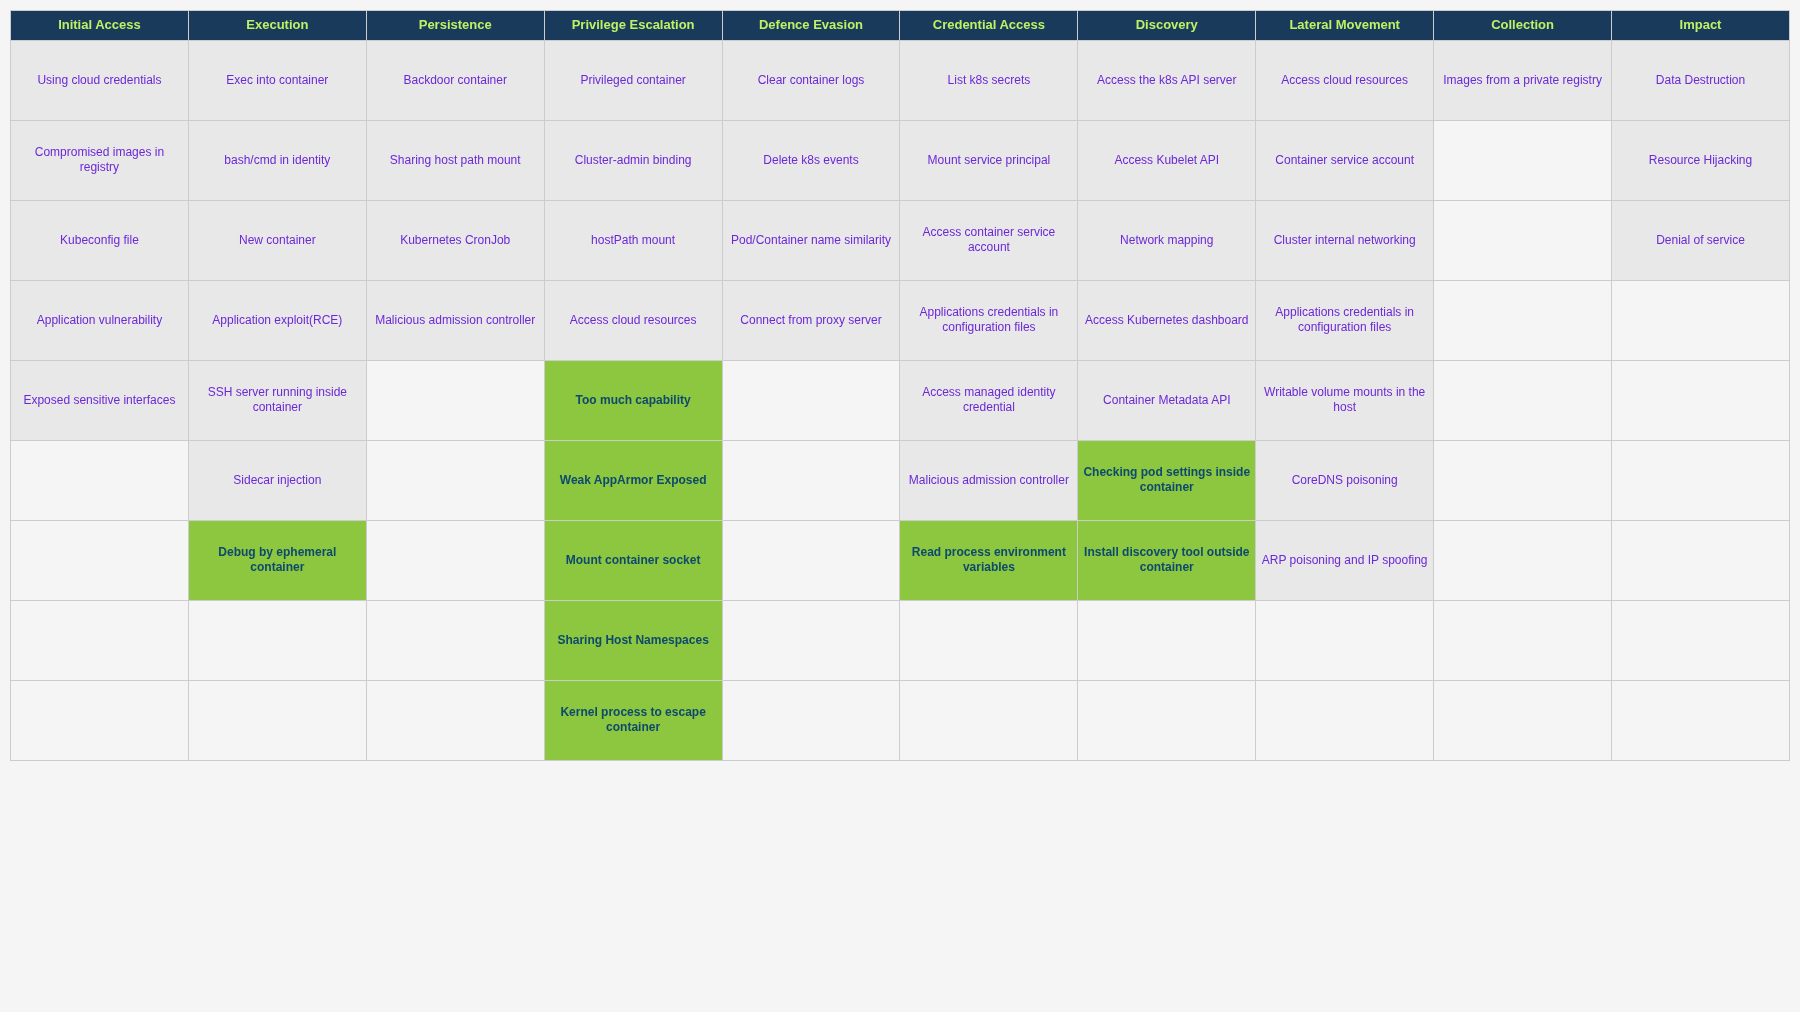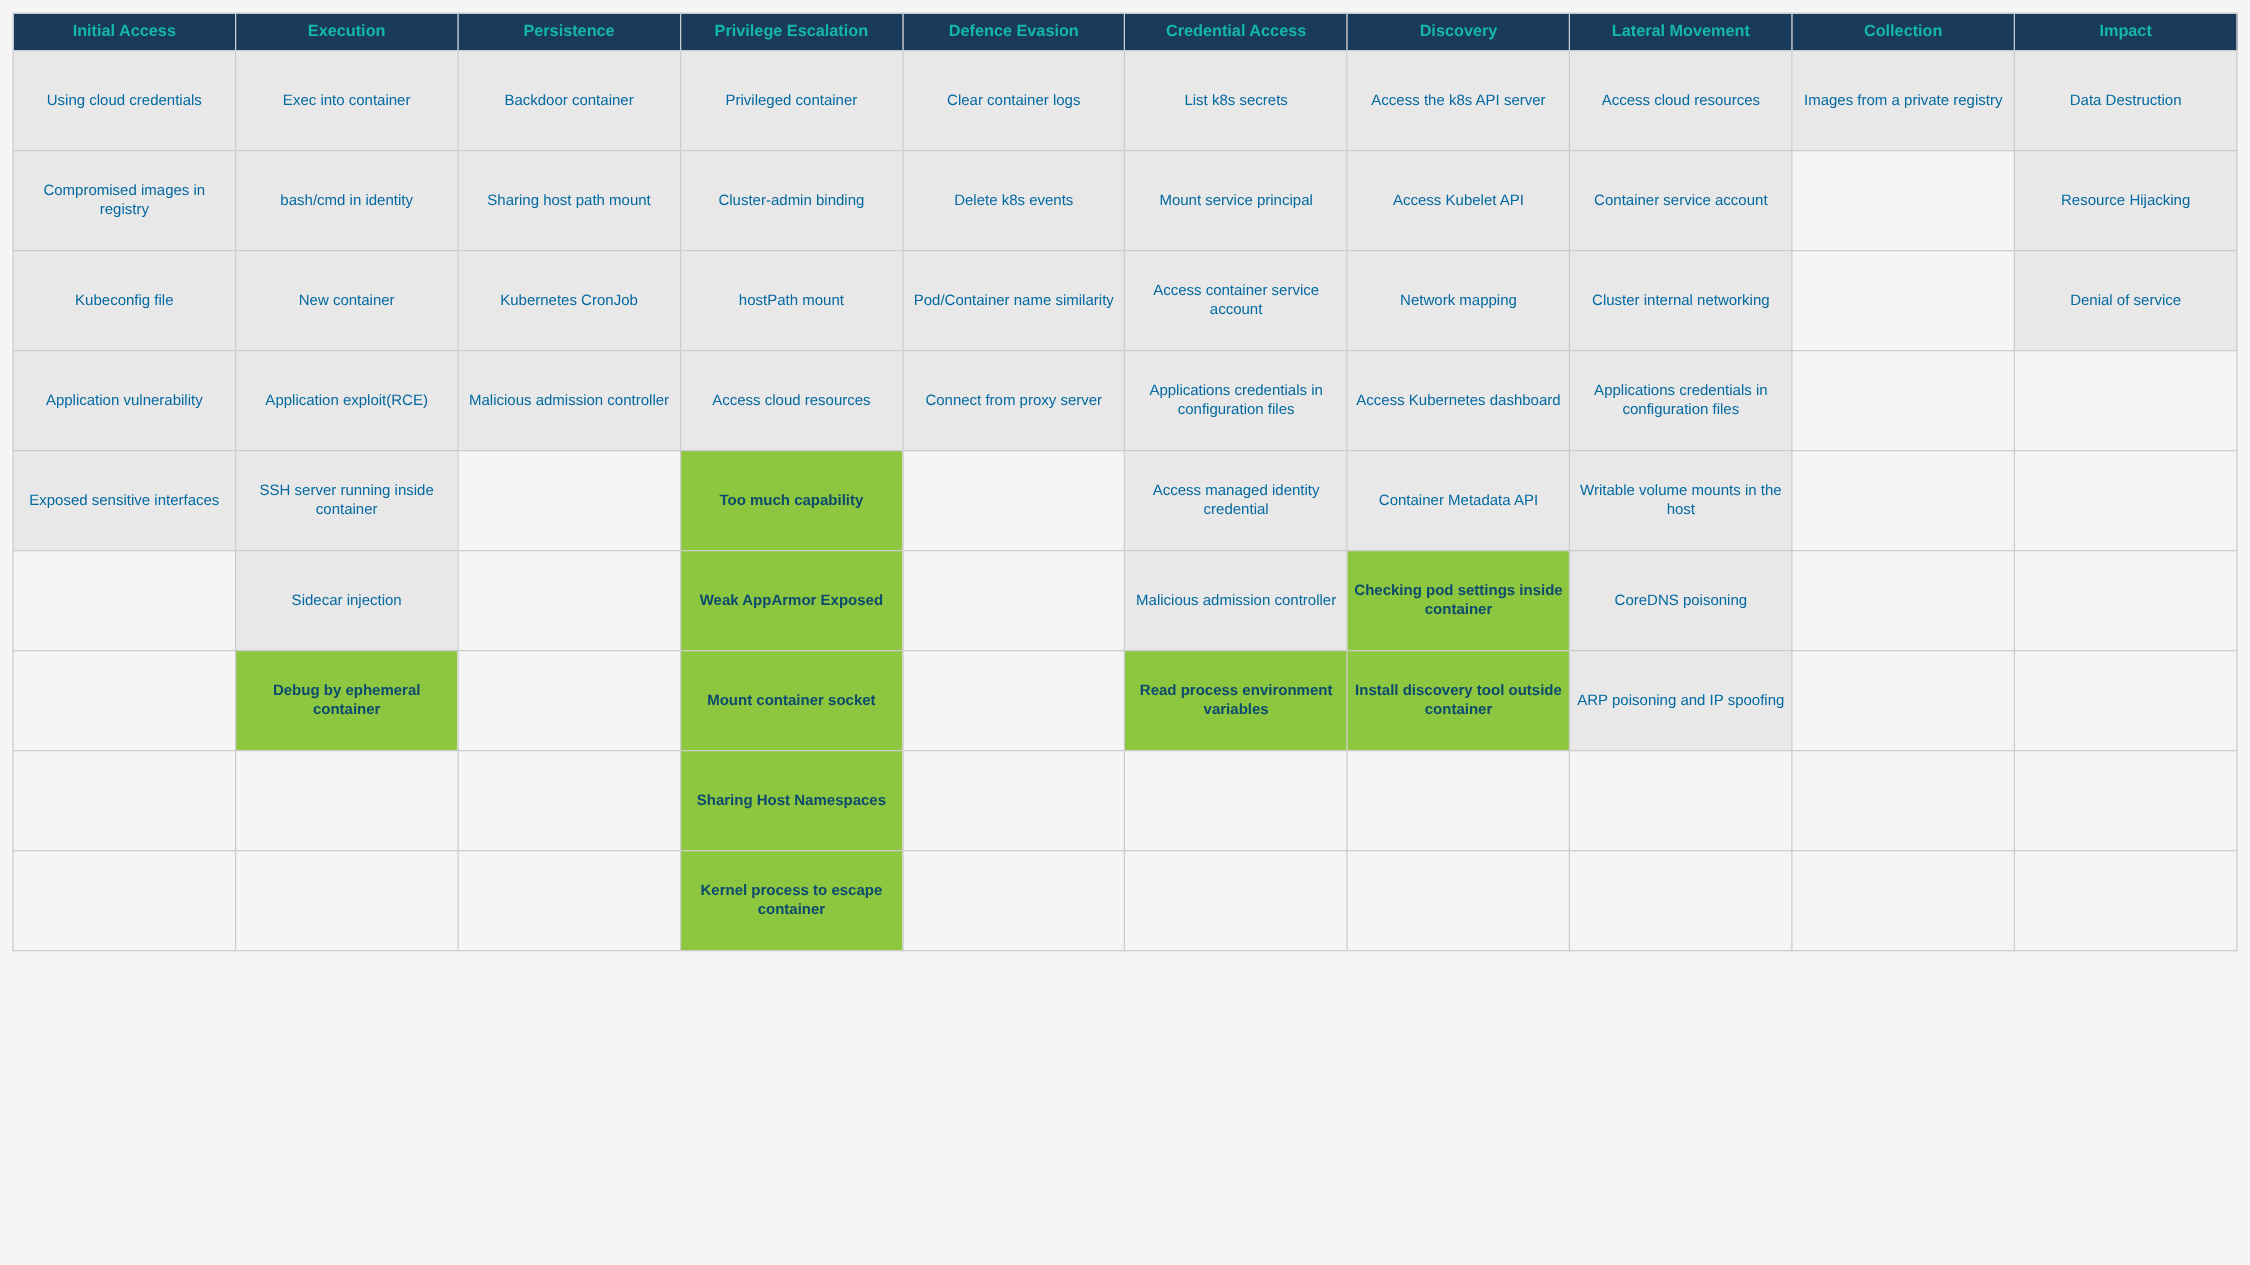--- a/index.html
+++ b/index.html
@@ -14,30 +14,30 @@
       table-layout: fixed;
     }
     .matrix-table th, .matrix-table td {
       border: 1px solid #ccc;
       text-align: center;
       vertical-align: middle;
       padding: 6px 4px;
     }
     .header-cell {
       background-color: #1a3a5c;
-      color: #14b8a6;
+      color: #bef264;
       font-weight: bold;
       font-size: 13px;
       padding: 10px 6px;
       line-height: 1.3;
       margin-left: 48px;
     }
     .cell-normal {
       background-color: #e8e8e8;
-      color: #0369a1;
+      color: #6d28d9;
       font-size: 12px;
       font-weight: 500;
       line-height: 1.3;
       min-height: 60px;
     }
     .cell-highlight {
       background-color: #8dc63f;
       color: #0c4a6e;
       font-size: 12px;
       font-weight: bold;

